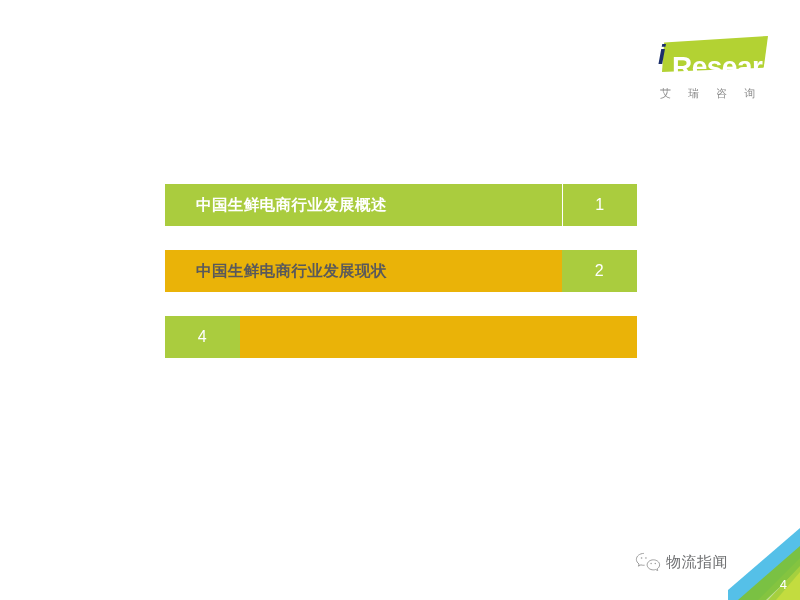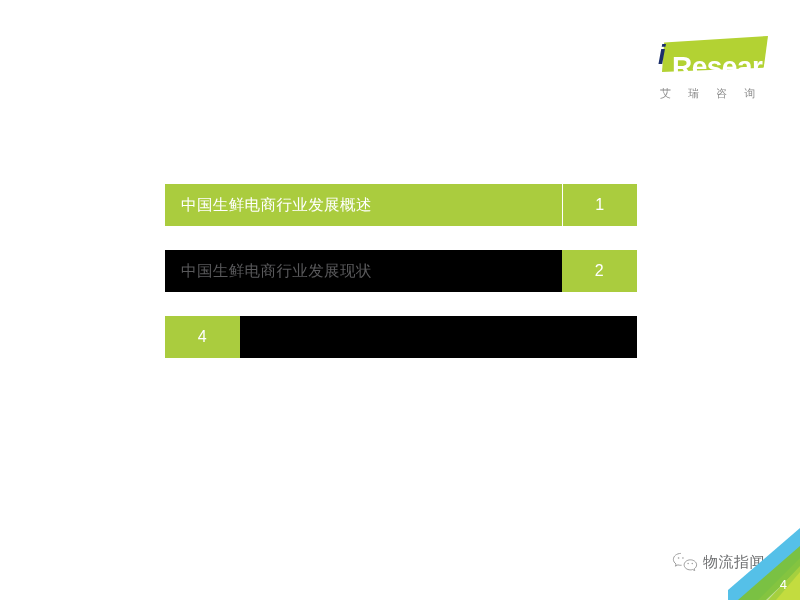--- a/index.html
+++ b/index.html
@@ -81,37 +81,38 @@
     left: 165px;
     top: 184px;
     width: 472px;
   }
   .agenda-row {
     position: relative;
     height: 42px;
     margin-bottom: 24px;
     display: flex;
     align-items: stretch;
-    background: #000000;
+    background: #eab308;
   }
   .agenda-row:last-child {
     margin-bottom: 0;
   }
   .agenda-row.is-active {
     background: #aacc3e;
   }
   .agenda-title {
     flex: 1 1 auto;
     display: flex;
     align-items: center;
-    padding-left: 16px;
+    padding-left: 31px;
     font-size: 15.5px;
     color: #59595b;
     letter-spacing: 0.4px;
     box-sizing: border-box;
+    font-weight: bold;
   }
   .agenda-row.is-active .agenda-title {
     color: #ffffff;
   }
   .agenda-num {
     flex: 0 0 75px;
     width: 75px;
     display: flex;
     align-items: center;
     justify-content: center;
@@ -121,21 +122,21 @@
     letter-spacing: 0.5px;
   }
   .agenda-row.is-active .agenda-num {
     border-left: 1px solid #ffffff;
     box-sizing: border-box;
   }
 
   
   .wechat-mark {
     position: absolute;
-    left: 672px;
+    left: 635px;
     top: 551px;
     display: flex;
     align-items: center;
     gap: 5px;
   }
   .wechat-icon {
     width: 26px;
     height: 22px;
     display: block;
   }

